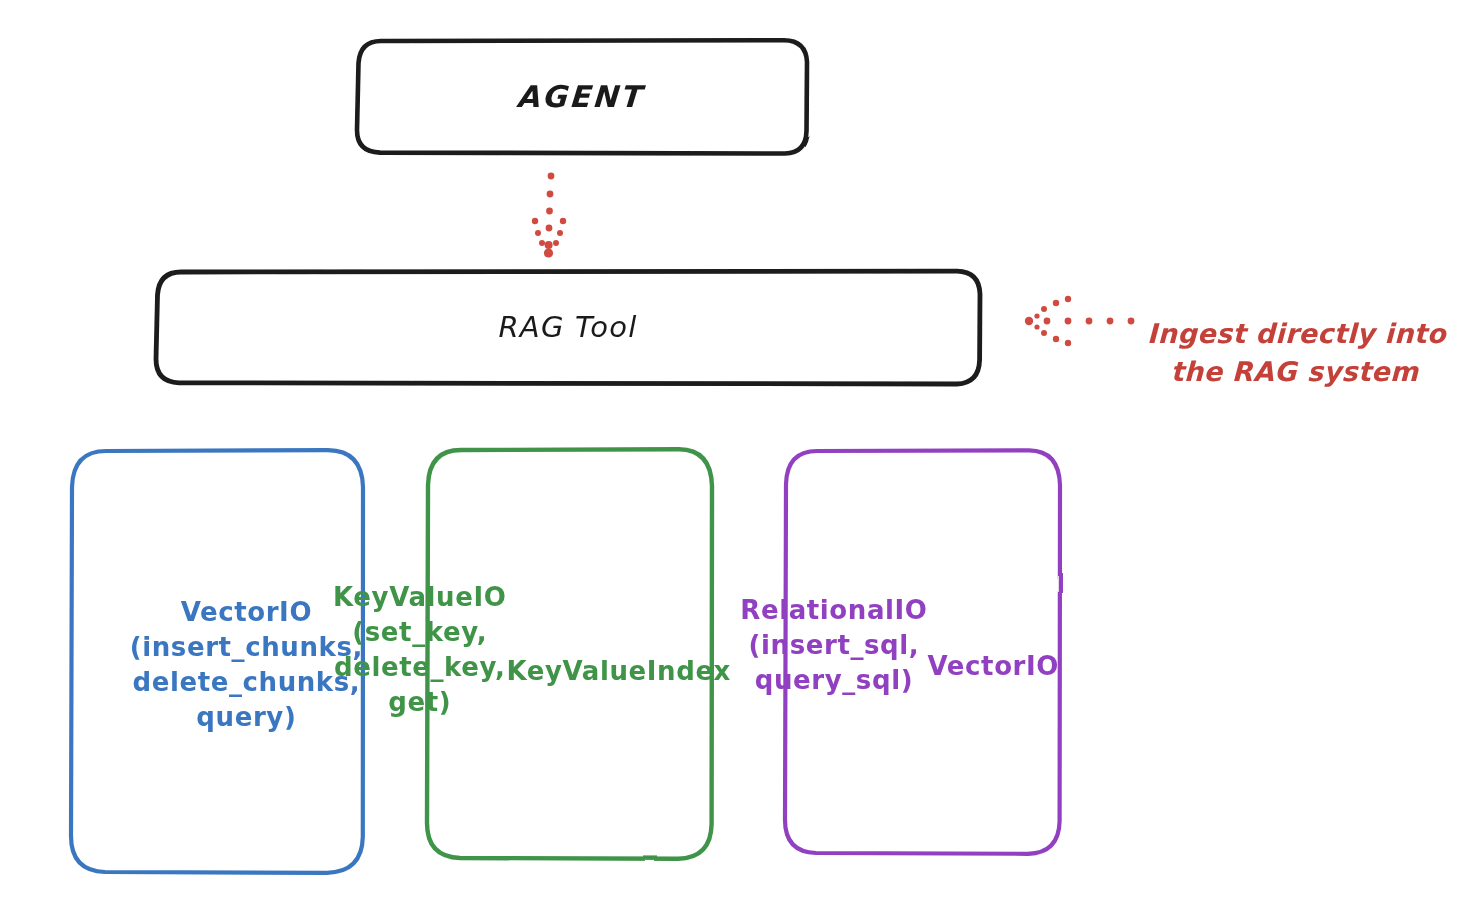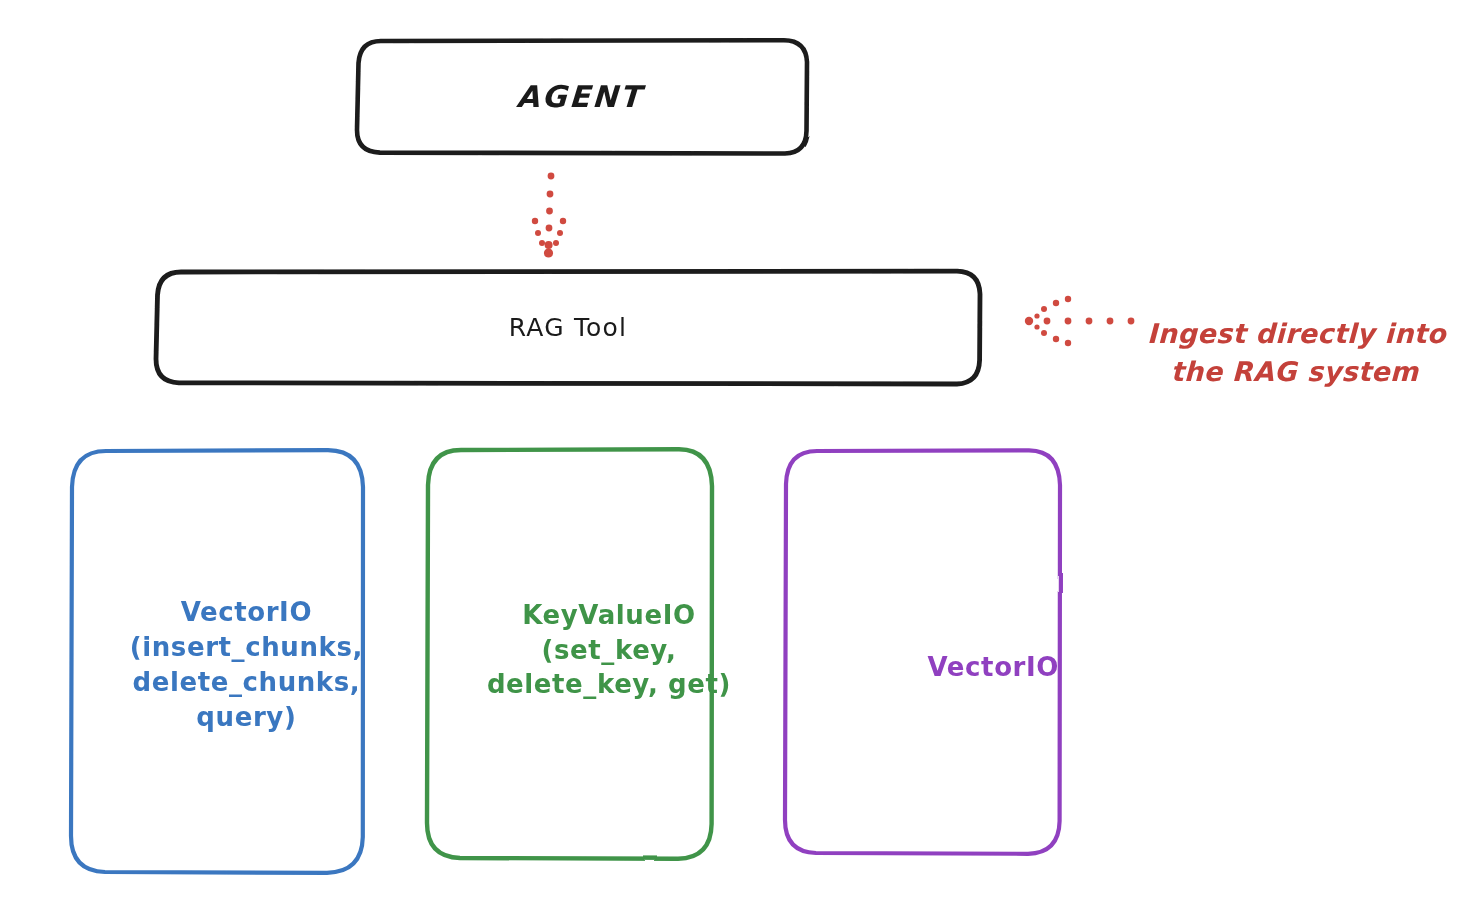--- a/index.html
+++ b/index.html
@@ -53,24 +53,25 @@
 
   
   #rag-tool-node {
     left: 156px;
     top: 270px;
     width: 824px;
     height: 114px;
   }
   #rag-tool-label {
     font-family: "DejaVu Sans", sans-serif;
-    font-size: 25px;
+    font-size: 29px;
     font-weight: 500;
     letter-spacing: 1.2px;
     color: #1a1a1a;
+    font-style: italic;
   }
 
   
   #vector-io-node {
     left: 71px;
     top: 449px;
     width: 292px;
     height: 424px;
   }
   #key-value-io-node {
@@ -220,25 +221,29 @@
 delete_chunks,
 query)</div>
   </div>
 </div>
 
 <div class="node" id="key-value-io-node">
   <div class="io-inner">
     <div class="io-api">KeyValueIO
 (set_key,
 delete_key, get)</div>
+    <div class="io-index">KeyValueIndex</div>
   </div>
 </div>
 
 <div class="node" id="relational-io-node">
   <div class="io-inner">
+    <div class="io-api">RelationalIO
+(insert_sql,
+query_sql)</div>
     <div class="io-index">VectorIO</div>
   </div>
 </div>
 
 <div id="ingest-annotation">
   <span class="line1">Ingest directly into</span>
   <span class="line2">the RAG system</span>
 </div>
 
 </body></html>

